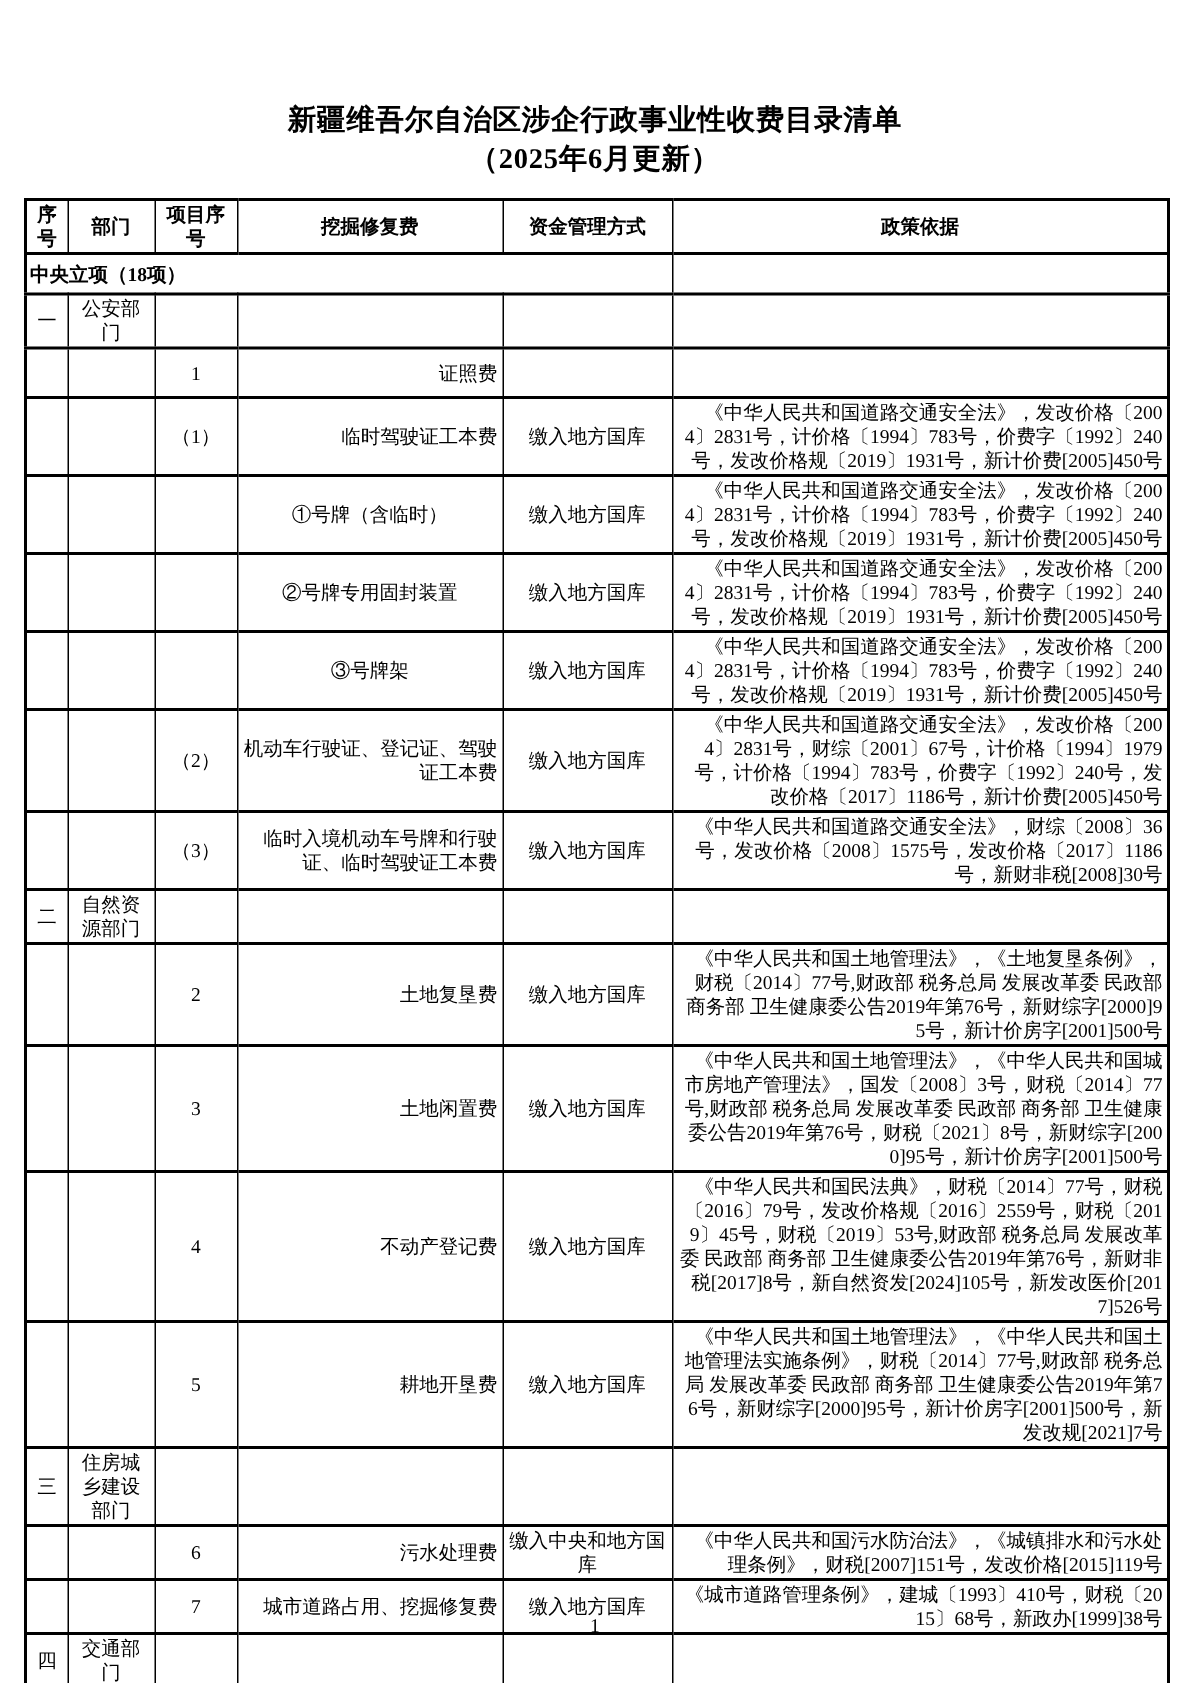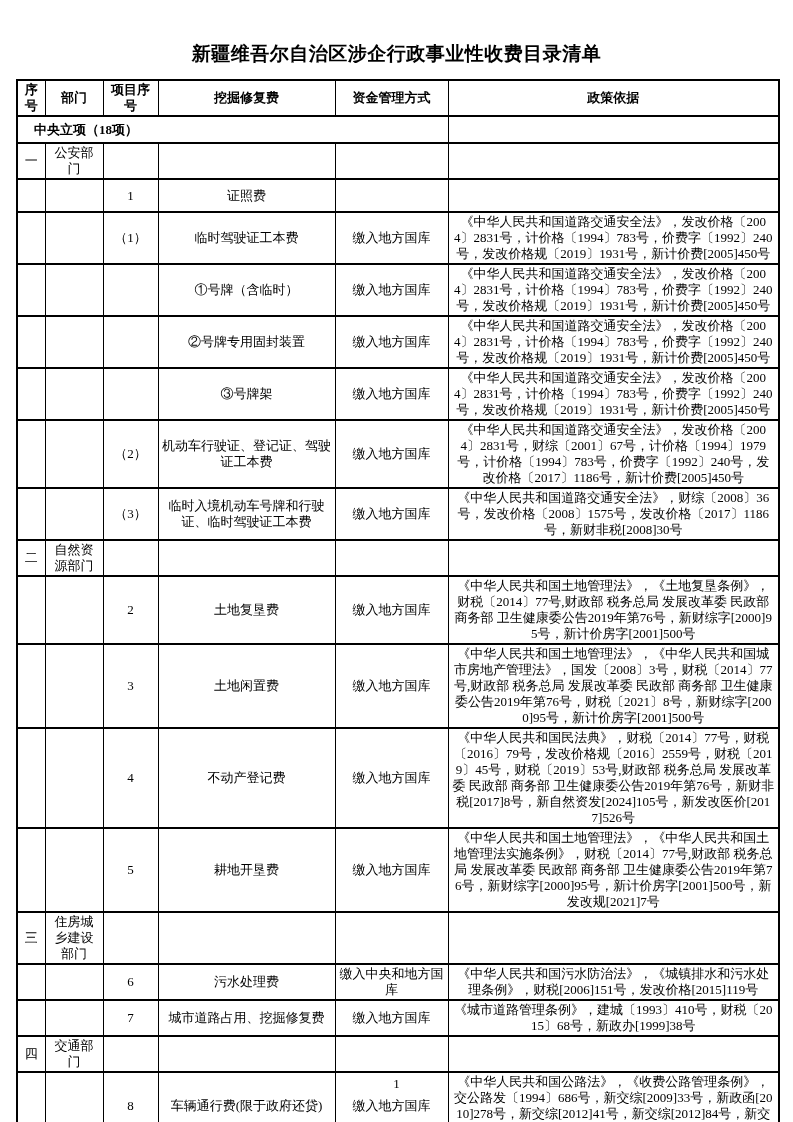--- a/index.html
+++ b/index.html
@@ -10,21 +10,21 @@
   .page {
     position: relative;
     width: 793px;
     height: 1122px;
     background: #ffffff;
     color: #000000;
     font-family: "Liberation Serif", "DejaVu Serif", serif;
     overflow: hidden;
   }
   .title-block {
-    padding-top: 41px;
+    padding-top: 68px;
     text-align: center;
     font-weight: bold;
     font-size: 19px;
     line-height: 26px;
     letter-spacing: 0.5px;
   }
   table.fee-table {
     margin: 12px 0 0 16px;
     width: 762px;
     table-layout: fixed;
@@ -46,42 +46,43 @@
   .fee-table th {
     font-weight: bold;
     text-align: center;
     height: 26px;
   }
   .fee-table tr { height: 26px; }
   .fee-table tr.row-item { height: 33px; }
   .fee-table tr.row-dept { height: 26px; }
   .fee-table tr.row-section { height: 27px; }
   .fee-table td.c { text-align: center; }
-  .fee-table td.l { text-align: center; }
+  .fee-table td.l { text-align: right; }
   .fee-table td.section-label {
     font-weight: bold;
     text-align: left;
-    padding-left: 16px;
+    padding-left: 2px;
   }
   .page-number {
     position: absolute;
     bottom: 30px;
     left: 0;
     width: 100%;
     text-align: center;
     font-size: 13px;
   }
 </style>
 </head>
 <body>
 
 <div class="page">
 
   <div class="title-block">
     <div>新疆维吾尔自治区涉企行政事业性收费目录清单</div>
+    <div>（2025年6月更新）</div>
   </div>
 
   <table class="fee-table">
     <colgroup>
       <col style="width:28px">
       <col style="width:58px">
       <col style="width:55px">
       <col style="width:177px">
       <col style="width:113px">
       <col style="width:331px">
@@ -212,21 +213,21 @@
           <td class="l"></td>
           <td class="c"></td>
           <td class="l"></td>
         </tr>
         <tr class="row-item">
           <td class="c"></td>
           <td class="c"></td>
           <td class="c">6</td>
           <td class="l">污水处理费</td>
           <td class="c">缴入中央和地方国库</td>
-          <td class="l">《中华人民共和国污水防治法》，《城镇排水和污水处理条例》，财税[2006]151号，发改价格[2015]119号</td>
+          <td class="l">《中华人民共和国污水防治法》，《城镇排水和污水处理条例》，财税[2007]151号，发改价格[2015]119号</td>
         </tr>
         <tr class="row-item">
           <td class="c"></td>
           <td class="c"></td>
           <td class="c">7</td>
           <td class="l">城市道路占用、挖掘修复费</td>
           <td class="c">缴入地方国库</td>
           <td class="l">《城市道路管理条例》，建城〔1993〕410号，财税〔2015〕68号，新政办[1999]38号</td>
         </tr>
         <tr class="row-dept">

